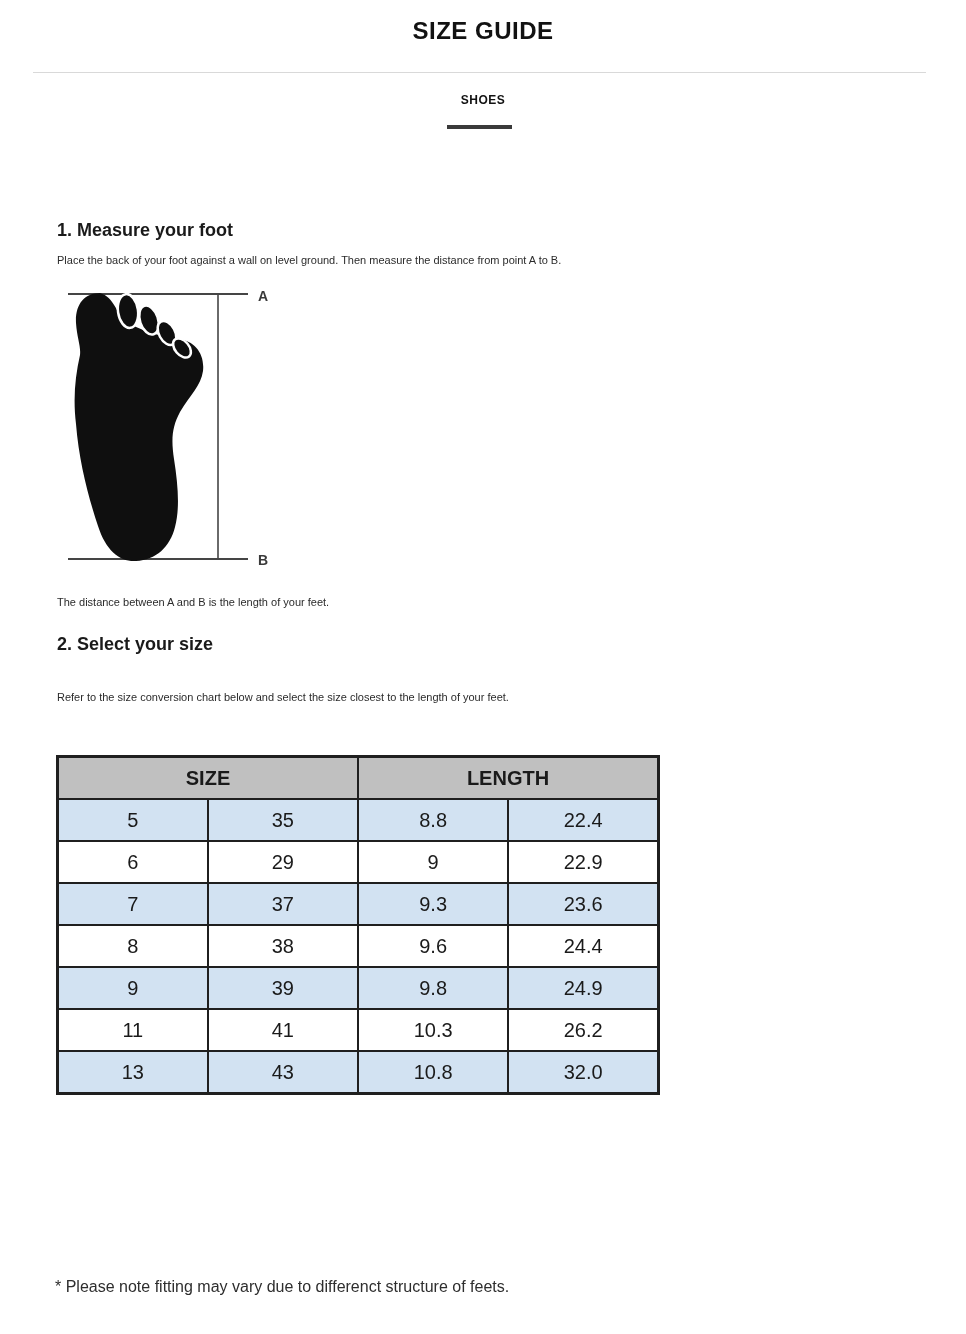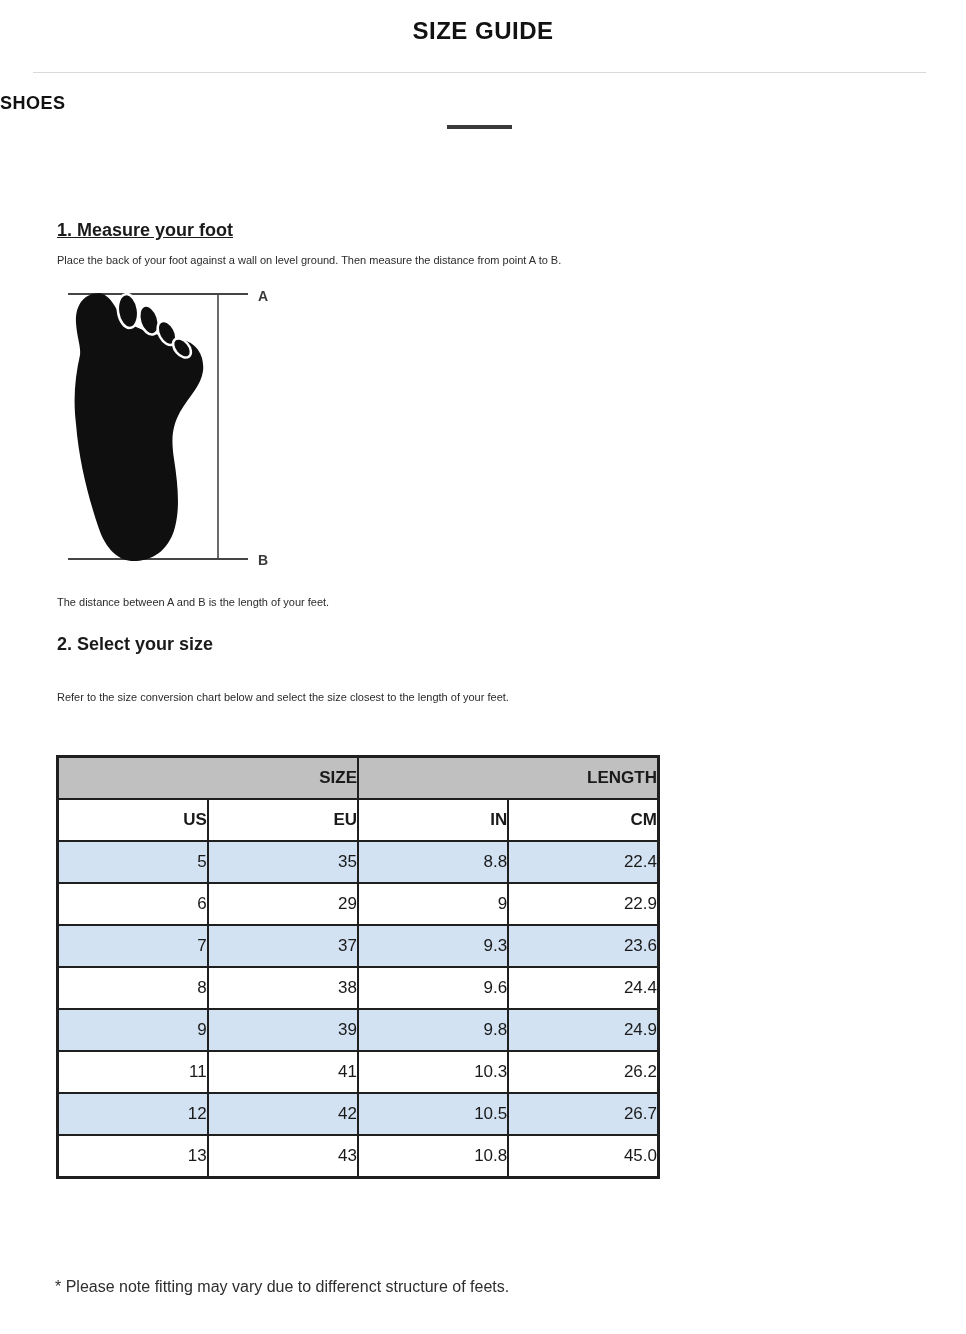--- a/index.html
+++ b/index.html
@@ -22,21 +22,22 @@
     color: #121212;
   }
   .header-divider {
     position: absolute;
     top: 72px; left: 33px; width: 893px; height: 1px;
     background: #d9d9d9;
   }
   .subtitle {
     position: absolute;
     top: 93px; left: 0; width: 966px;
-    font-size: 18px;
+    text-align: center;
+    font-size: 12px;
     font-weight: bold;
     letter-spacing: 0.5px;
     color: #121212;
   }
   .subtitle-underline {
     position: absolute;
     top: 125px; left: 447px; width: 65px; height: 4px;
     background: #3a3a3a;
   }
   .section-heading {
@@ -45,42 +46,42 @@
     font-size: 18px;
     font-weight: bold;
     color: #1a1a1a;
   }
   .body-text {
     position: absolute;
     left: 57px;
     font-size: 11px;
     color: #2b2b2b;
   }
-  .s1-heading { top: 220px; text-decoration: underline; }
+  .s1-heading { top: 220px; }
   .s1-body { top: 254px; }
   .foot-diagram { position: absolute; top: 287px; left: 66px; }
   .s1-caption { top: 596px; }
   .s2-heading { top: 634px; }
   .s2-body { top: 691px; }
 
   .size-table-wrap { position: absolute; top: 755px; left: 56px; }
   table.size-table {
     border-collapse: collapse;
     table-layout: fixed;
     width: 604px;
     background: #ffffff;
     border: 3px solid #1f1f1f;
     font-family: "Liberation Sans", sans-serif;
   }
   table.size-table th, table.size-table td {
     border: 2px solid #1f1f1f;
     height: 40px;
-    text-align: right;
+    text-align: center;
     vertical-align: middle;
-    font-size: 17px;
+    font-size: 20px;
     padding: 0;
     color: #1a1a1a;
   }
   table.size-table thead tr.group-row th {
     background: #c0c0c0;
     font-weight: bold;
   }
   table.size-table thead tr.cols-row th {
     background: #ffffff;
     font-weight: bold;
@@ -144,26 +145,20 @@
   <div class="section-heading s2-heading">2. Select your size</div>
   <div class="body-text s2-body">Refer to the size conversion chart below and select the size closest to the length of your feet.</div>
 
   <div class="size-table-wrap">
     <table class="size-table">
       <thead>
         <tr class="group-row">
           <th colspan="2">SIZE</th>
           <th colspan="2">LENGTH</th>
         </tr>
-        <tr class="cols-row">
-          <th>US</th>
-          <th>EU</th>
-          <th>IN</th>
-          <th>CM</th>
-        </tr>
       </thead>
       <tbody>
           <tr>
             <td>5</td>
             <td>35</td>
             <td>8.8</td>
             <td>22.4</td>
           </tr>
           <tr>
             <td>6</td>
@@ -189,30 +184,24 @@
             <td>9.8</td>
             <td>24.9</td>
           </tr>
           <tr>
             <td>11</td>
             <td>41</td>
             <td>10.3</td>
             <td>26.2</td>
           </tr>
           <tr>
-            <td>12</td>
-            <td>42</td>
-            <td>10.5</td>
-            <td>26.7</td>
-          </tr>
-          <tr>
             <td>13</td>
             <td>43</td>
             <td>10.8</td>
-            <td>45.0</td>
+            <td>32.0</td>
           </tr>
         </tbody>
     </table>
   </div>
 
   <div class="footnote">* Please note fitting may vary due to differenct structure of feets.</div>
 
 </div>
 
 </body></html>

